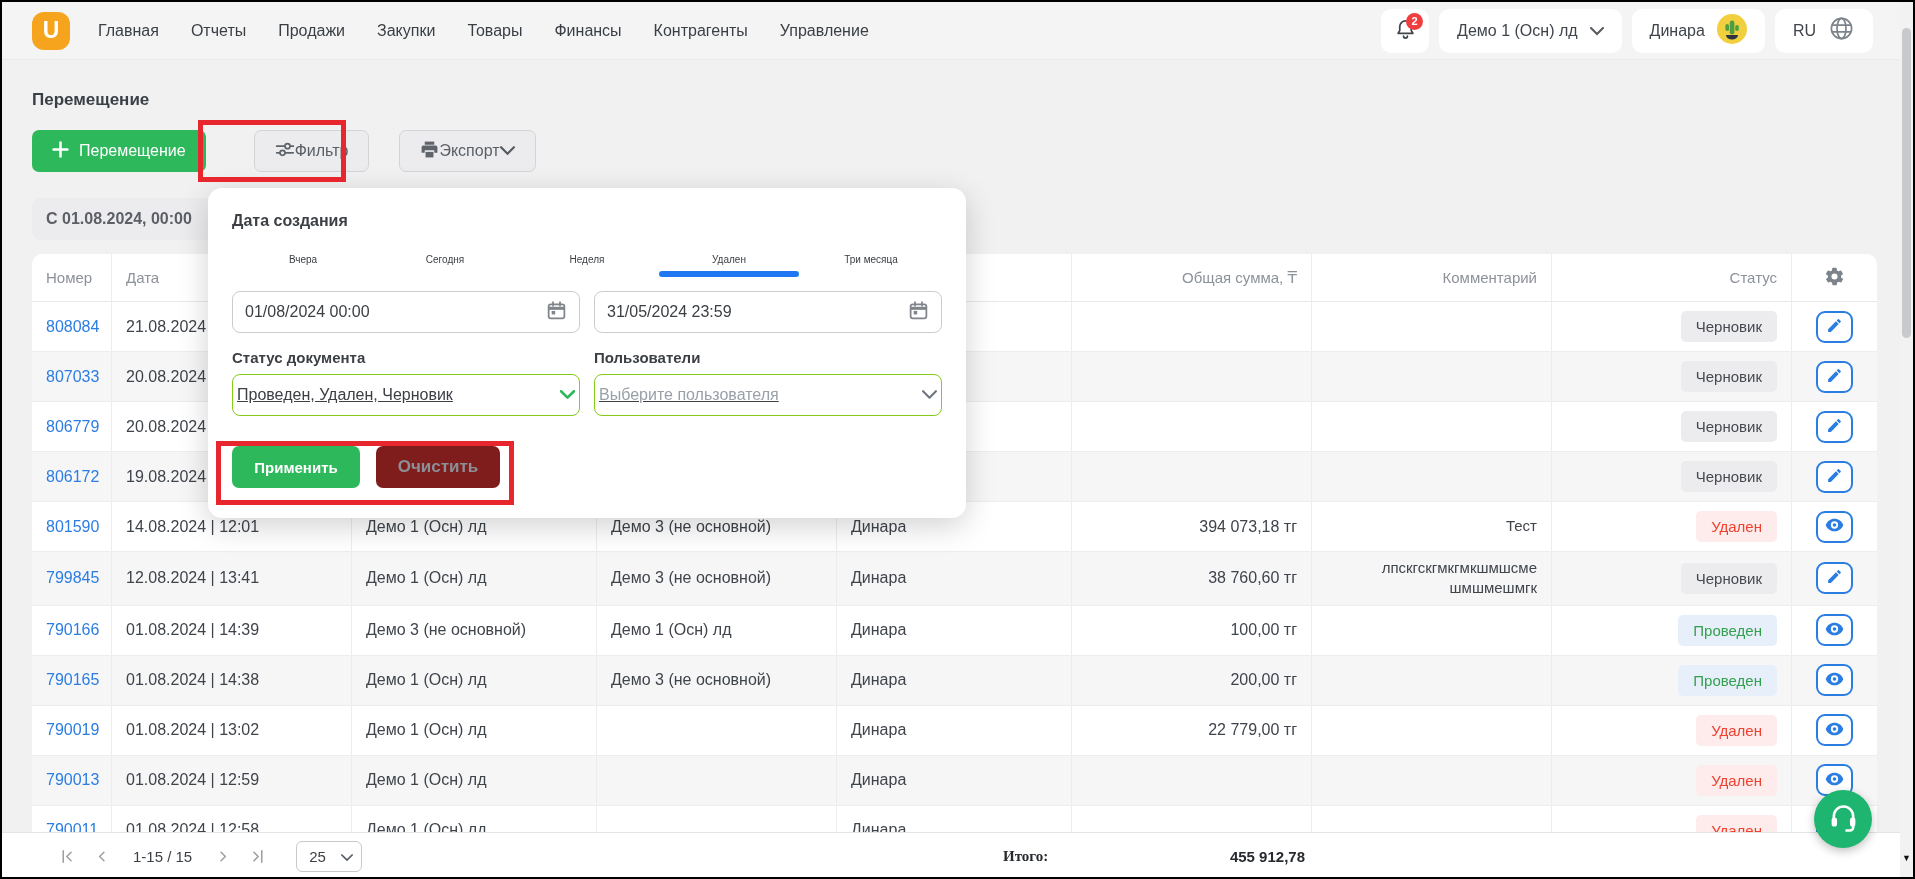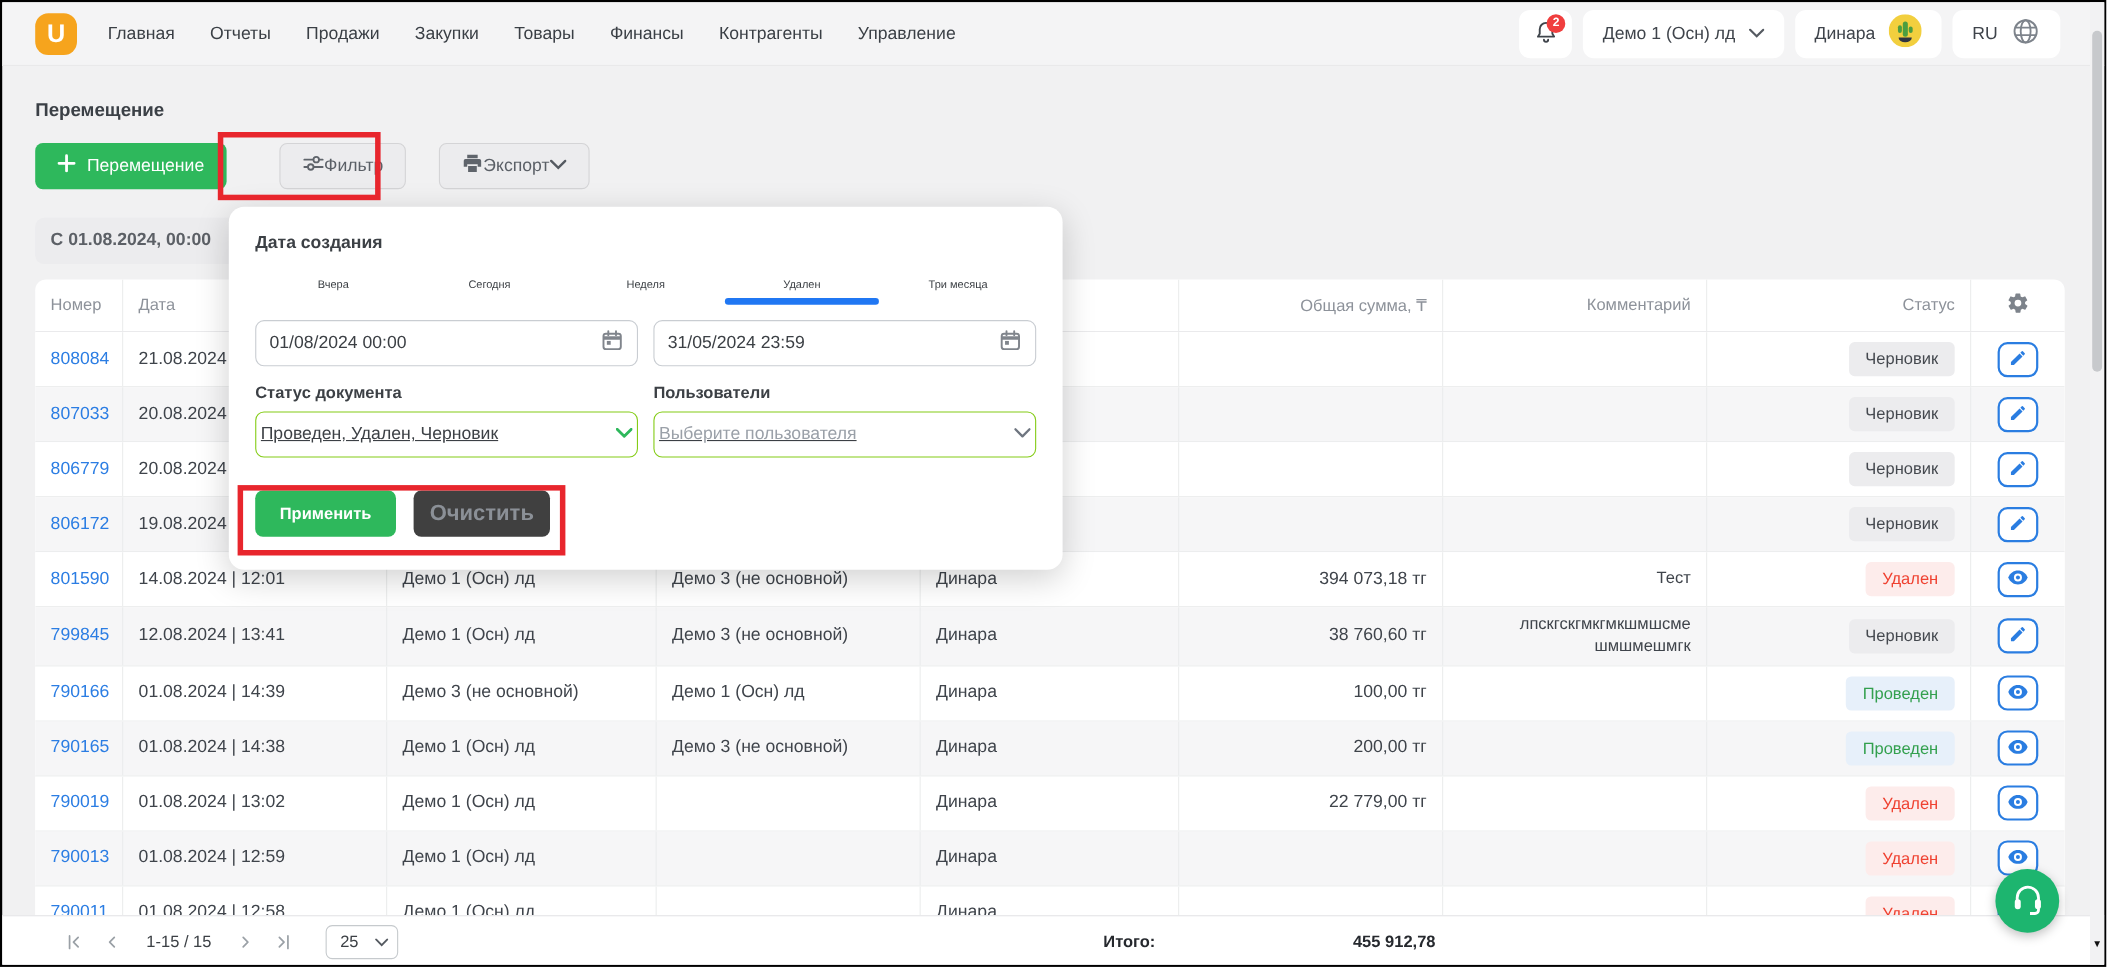--- a/index.html
+++ b/index.html
@@ -73,34 +73,34 @@
           align-items:center; padding:0 12px; font-size:16px; color:#3c4045; gap:8px; background:#fff; cursor:text; }
   .inputbox .grow, .selectbox .grow { flex:1; white-space:nowrap; overflow:hidden; }
   .labels-row { display:flex; margin-top:16px; font-size:15px; font-weight:bold; color:#3c4045; }
   .labels-row div:first-child { width:362px; }
   .selects-row { display:flex; gap:14px; margin-top:8px; }
   .selectbox { width:348px; height:42px; border:1px solid #84cc16; border-radius:8px; display:flex;
           align-items:center; padding:0 4px; font-size:16px; color:#3c4045; gap:8px; background:#fff; cursor:pointer;text-decoration:underline; }
   .placeholder { color:#9aa0a8; }
   .popup-buttons { display:flex; gap:16px; margin-top:30px; }
   .btn-apply { height:42px; width:128px; justify-content:center; font-weight:bold; font-size:15px; }
-  .btn-clear { height:42px; width:124px; background:#404040; color:#8b9097; border:none; border-radius:7px;
-          font-size:20px; font-weight:bold; cursor:pointer; font-family:inherit; }
+  .btn-clear { height:42px; width:124px; background:#7f1d1d; color:#8b9097; border:none; border-radius:7px;
+          font-size:17px; font-weight:bold; cursor:pointer; font-family:inherit; }
   .redrect-buttons { left:8px; top:253px; width:298px; height:64px; }
 
   
   .tfooter { position:absolute; left:0; top:830px; width:1911px; height:47px; background:#fff;
           border-top:1px solid #e4e4e6; z-index:40; display:flex; align-items:center; }
   .pager { display:flex; align-items:center; gap:14px; margin-left:55px; }
   .pagerbtn { background:none; border:none; cursor:pointer; display:flex; align-items:center; padding:2px; }
   .range { font-size:15px; color:#3c4045; margin:0 6px; white-space:nowrap; }
   .pagesize { margin-left:28px; width:66px; height:31px; border:1px solid #c6cacd; border-radius:6px;
           display:flex; align-items:center; justify-content:space-between; padding:0 8px 0 12px;
           font-size:15px; color:#3c4045; background:#fff; cursor:pointer; }
-  .total-label { position:absolute; left:1001px; font-size:15px; font-weight:bold; color:#26292e; }
+  .total-label { position:absolute; left:1001px; font-size:15px; font-weight:bold; color:#26292e;font-family:Liberation Serif, serif; }
   .total-value { position:absolute; right:608px; font-size:15px; font-weight:bold; color:#26292e; }
 
   
   .fab { position:absolute; left:1812px; top:788px; width:58px; height:58px; border-radius:50%;
           background:#1db56f; border:none; display:flex; align-items:center; justify-content:center;
           cursor:pointer; z-index:70; box-shadow:0 3px 10px rgba(0,0,0,.25); }
   .vscroll { position:absolute; right:0; top:0; width:13px; height:875px; background:#f2f2f3; z-index:80; }
   .vscroll .thumb { position:absolute; left:2px; top:26px; width:9px; height:310px; background:#c7c9cc; border-radius:5px; cursor:pointer; }
   .sb-arrow { position:absolute; left:0; bottom:14px; width:13px; text-align:center; font-size:9px; color:#111; }
 </style>

